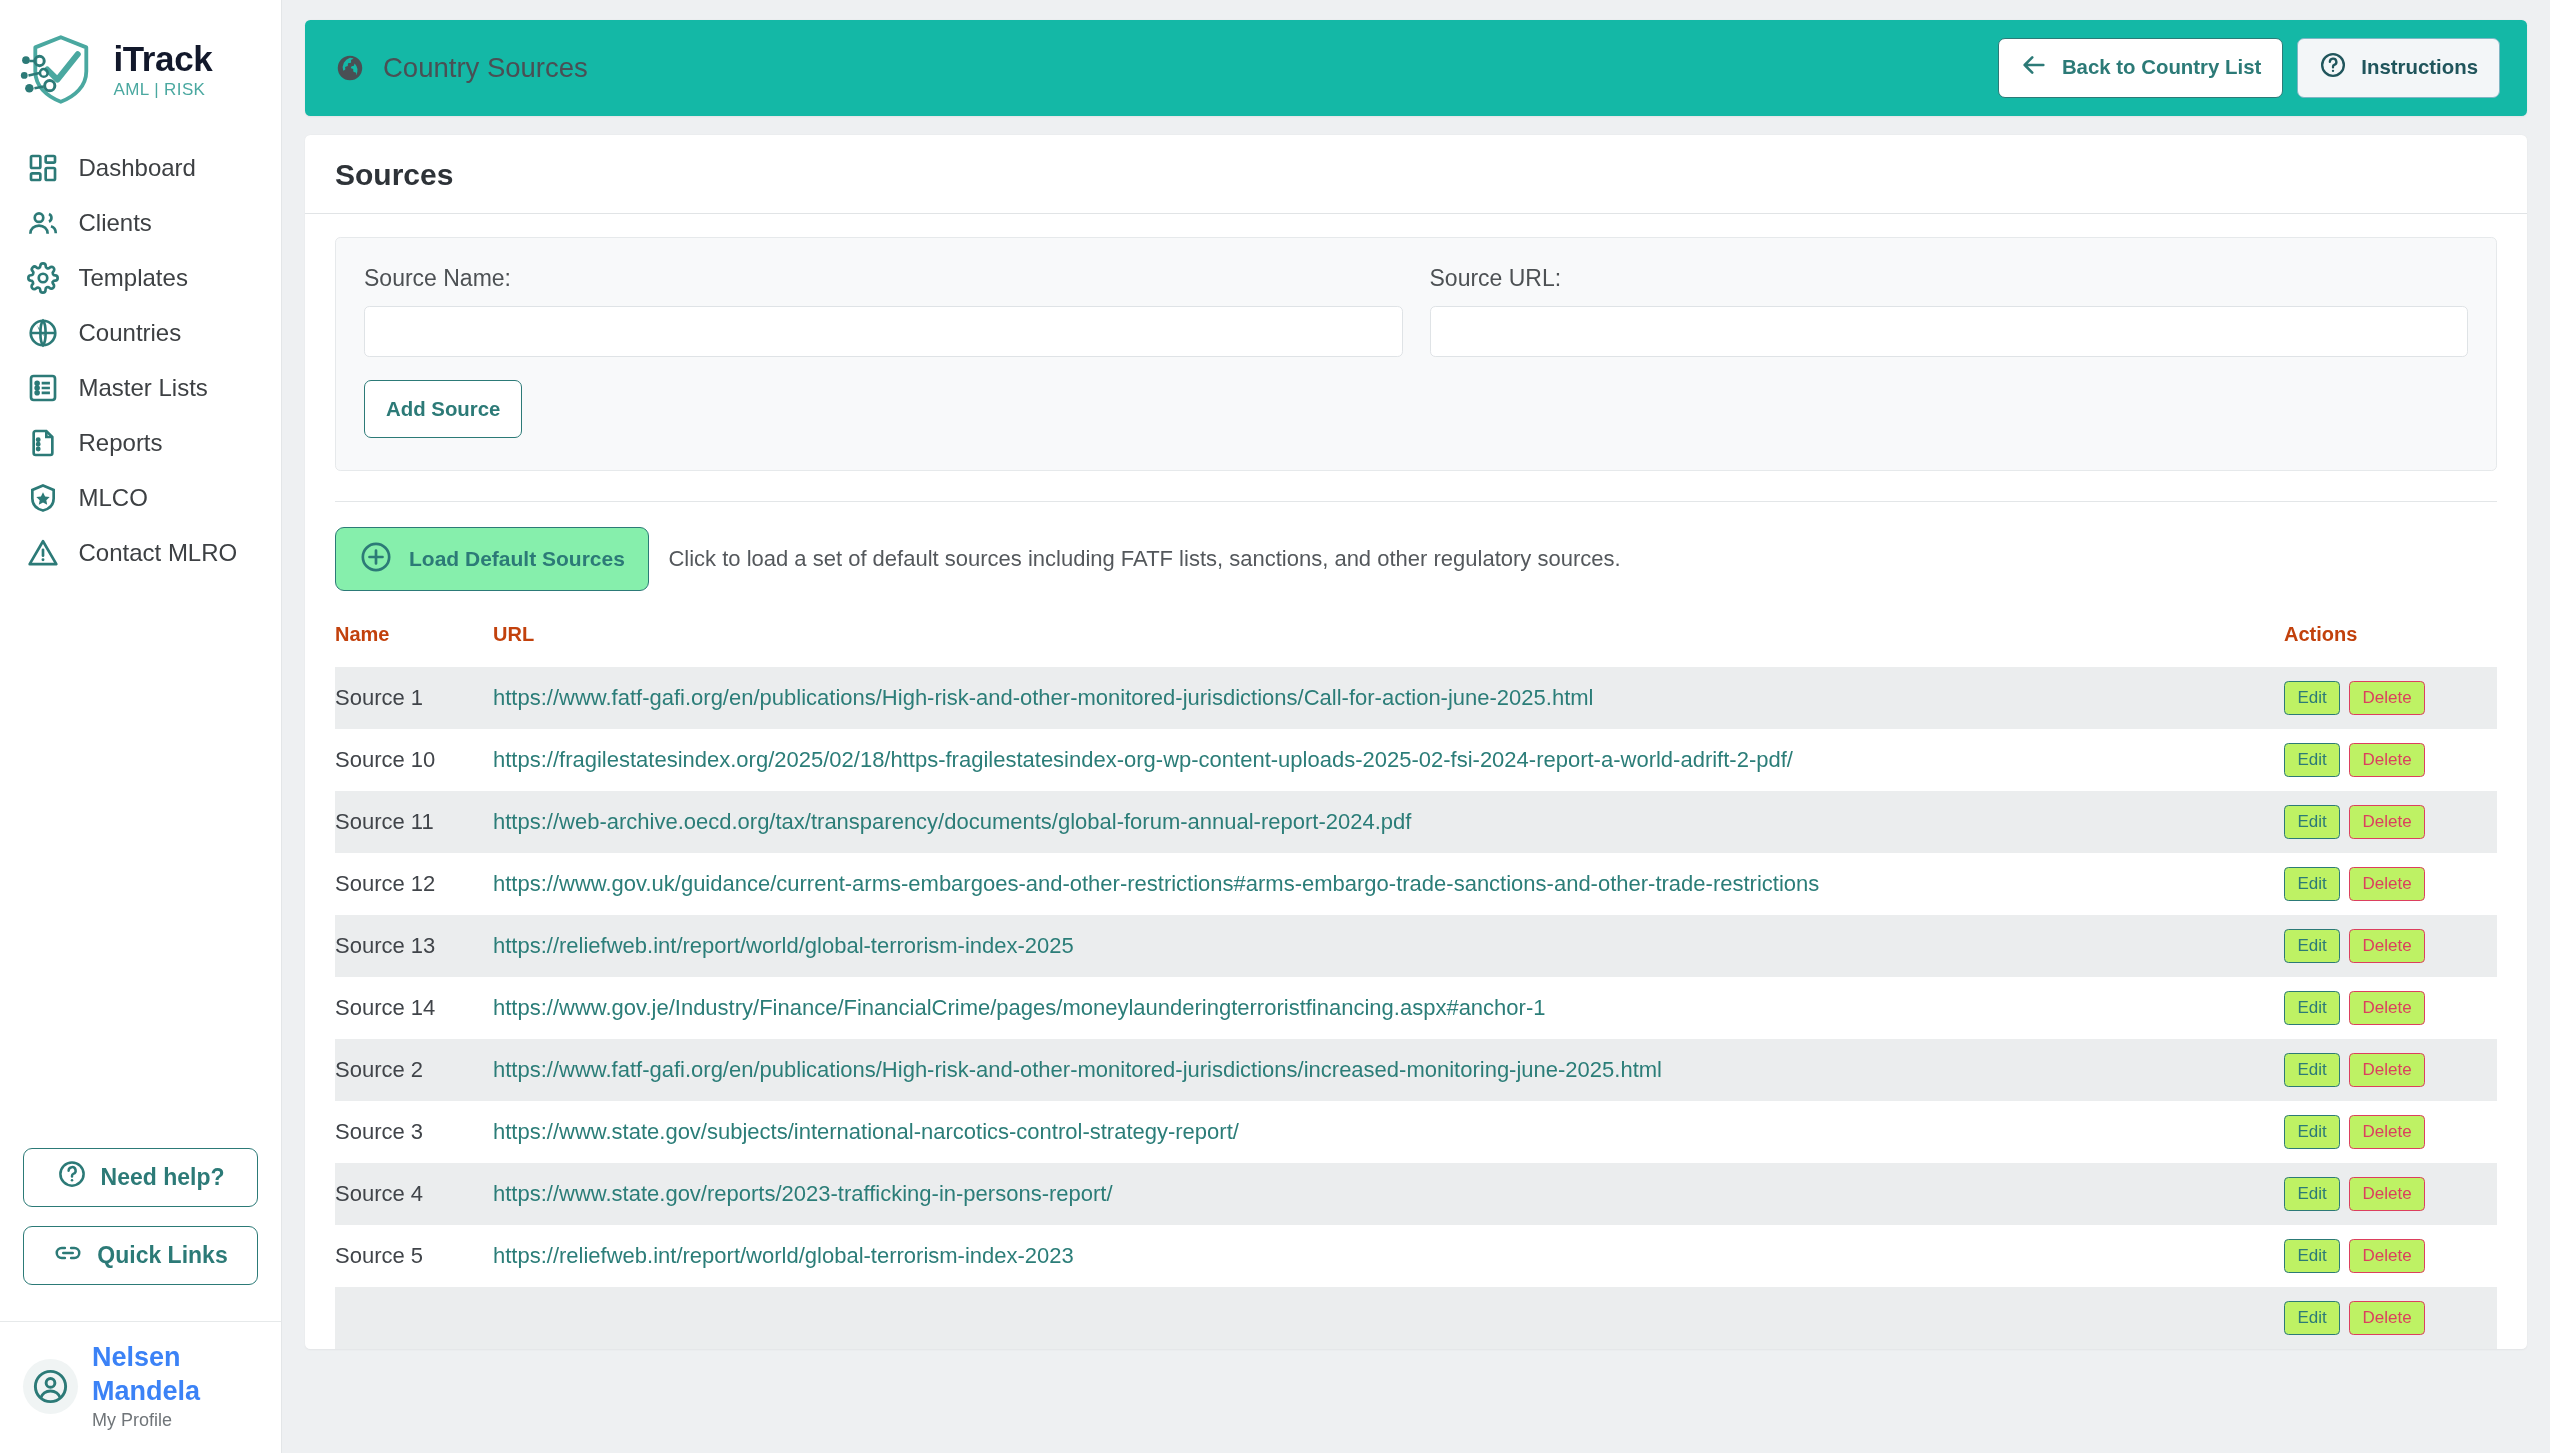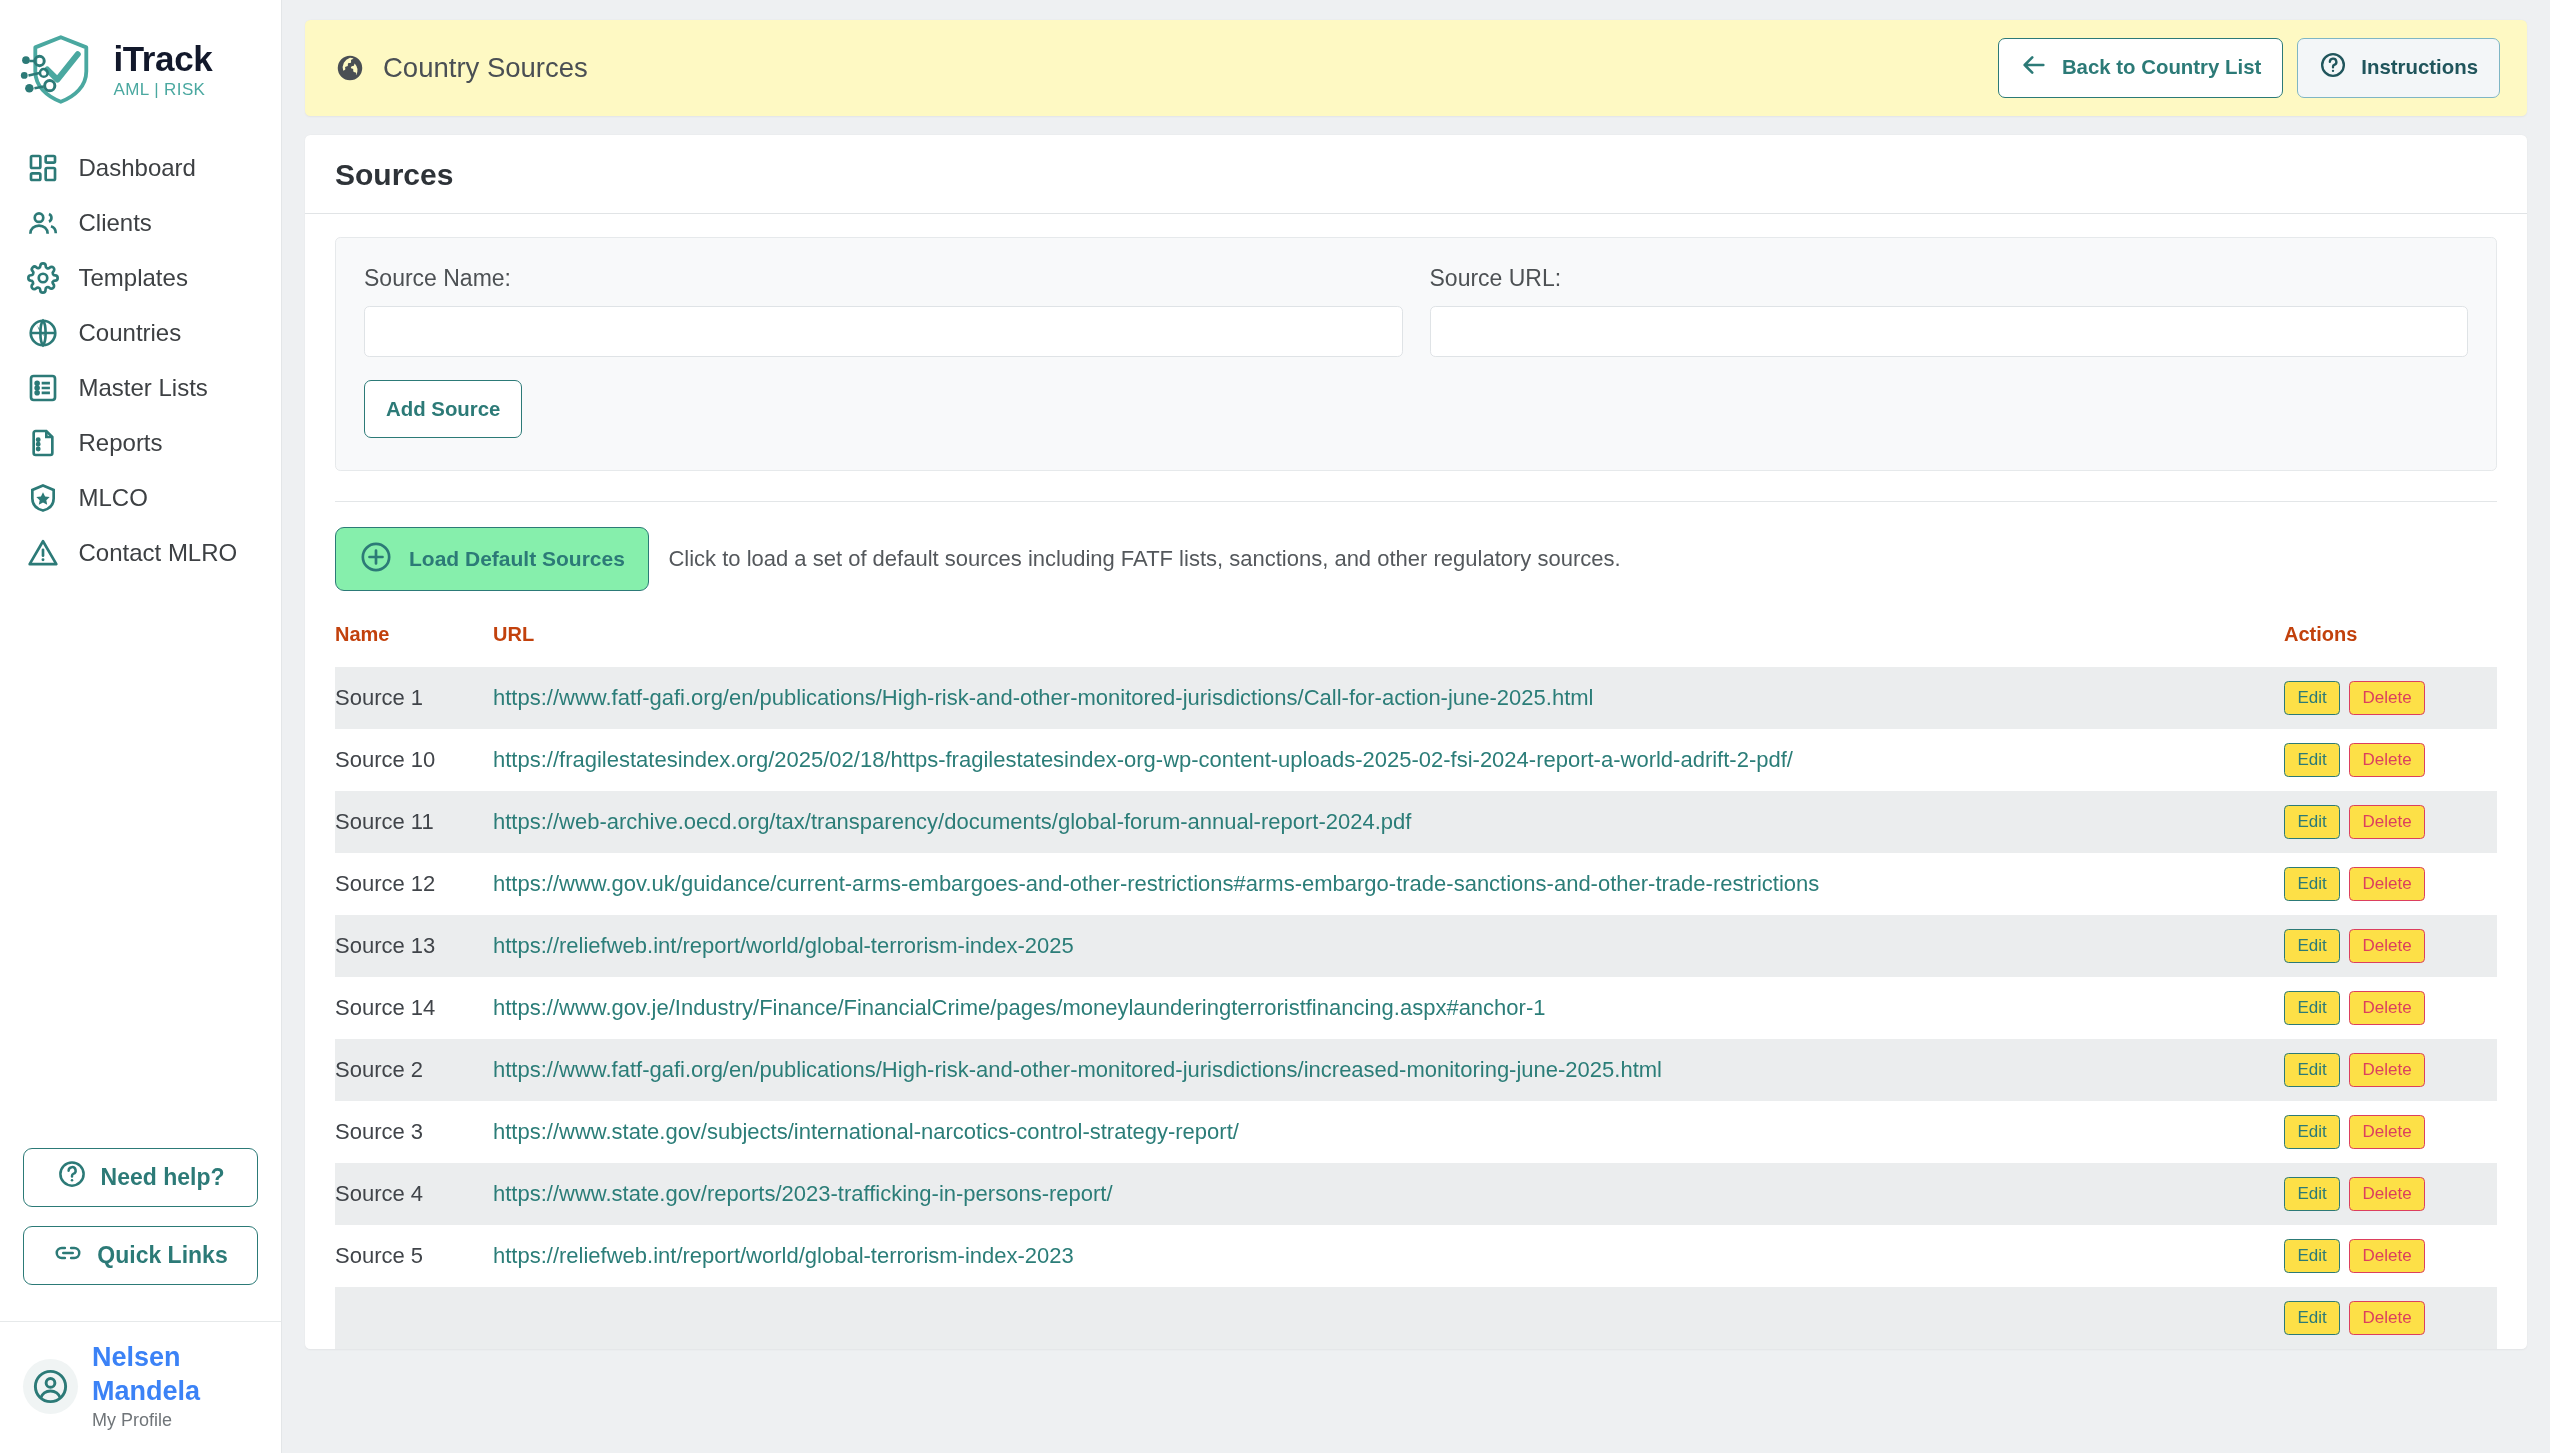--- a/index.html
+++ b/index.html
@@ -112,21 +112,21 @@
   
   .main {
     flex: 1 1 auto;
     height: 1454px;
     background: #eef0f2;
     padding: 19.5px 23px 0 23px;
     overflow: hidden;
   }
 
   .topbar {
-    background: #fef9c3;
+    background: #14b8a6;
     border-radius: 5.3px;
     height: 96px;
     display: flex;
     align-items: center;
     justify-content: space-between;
     padding: 0 27px 0 30px;
     box-shadow: 0 0.9px 1.8px rgba(0,0,0,0.05);
   }
   .topbar-left { display: flex; align-items: center; gap: 18px; }
   .globe-dark { width: 30px; height: 30px; color: #4a4f54; }
@@ -260,21 +260,21 @@
     font-size: 22px;
   }
   td.c-actions { text-align: left; }
   tr.row-alt td { background: #ebedee; }
   .act-wrap { display: flex; gap: 9px; align-items: center; }
   .btn-edit, .btn-del {
     height: 34px;
     padding: 0 12.4px;
     border-radius: 4.4px;
     font-size: 17px;
-    background: #fde047;
+    background: #bef264;
     cursor: pointer;
     font-family: "Liberation Sans", sans-serif;
     line-height: 32px;
   }
   .btn-edit { border: 0.9px solid #2c7a77; color: #2c7a77; }
   .btn-del  { border: 0.9px solid #dc3f5e; color: #dc3f5e; }
 </style>
 </head>
 <body>
 

